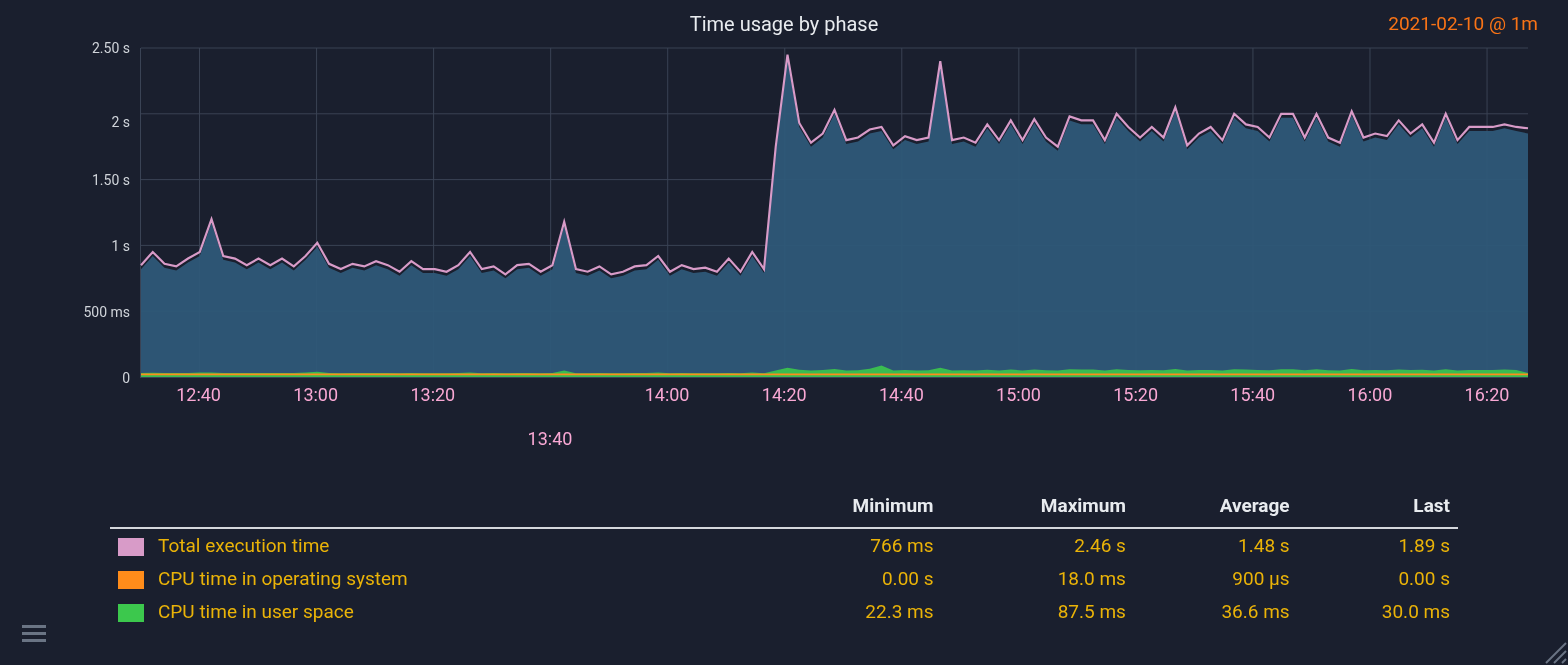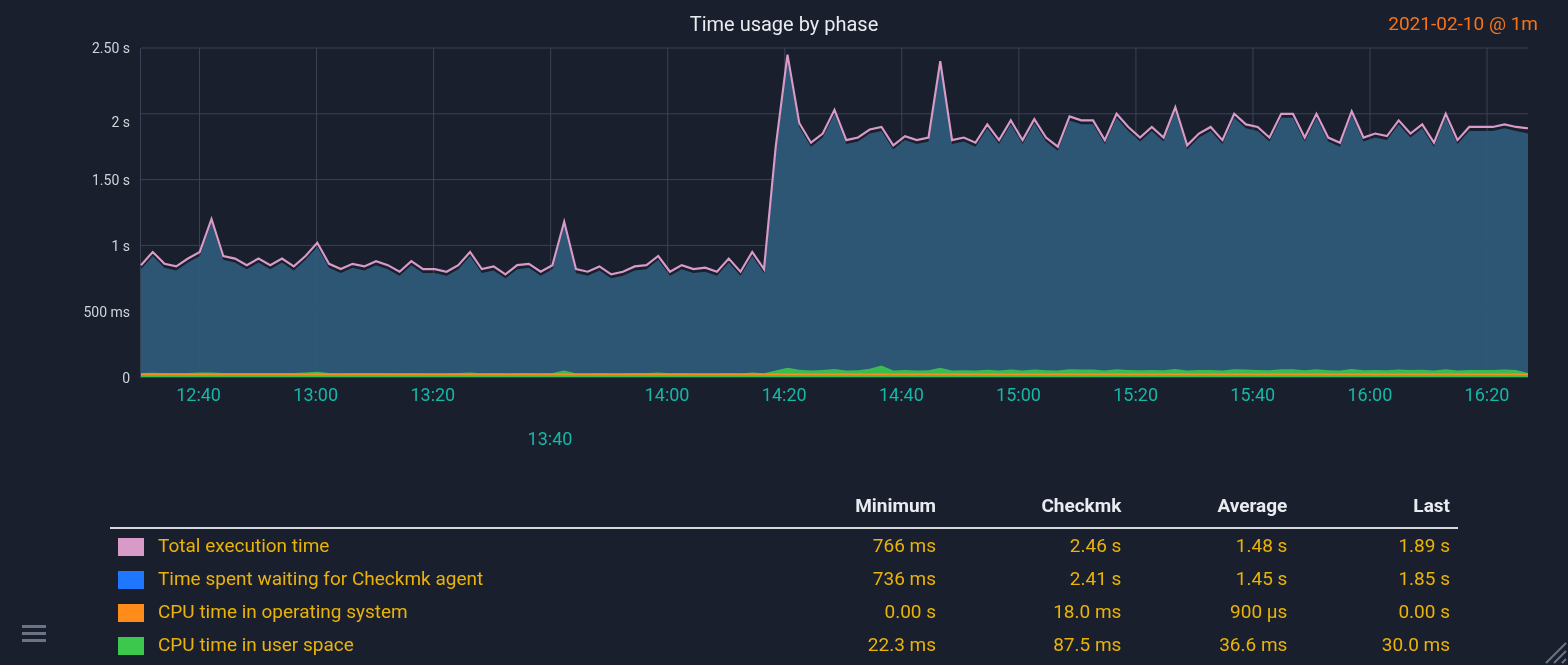--- a/index.html
+++ b/index.html
@@ -72,21 +72,21 @@
     position: absolute;
     left: 120px;
     right: 20px;
     top: 336px;
     height: 30px;
   }
   .x-tick {
     position: absolute;
     transform: translateX(-50%);
     font-size: 18px;
-    color: #14b8a6;
+    color: #f9a8d4;
   }
   .legend-table {
     margin: 70px 90px 14px 90px;
     border-collapse: collapse;
     width: calc(100% - 180px);
     font-size: 19px;
   }
   .legend-table thead th {
     border-bottom: 2px solid #d4d7dc;
     text-align: right;
@@ -195,39 +195,32 @@
         <div class="x-tick" style="left: 88.6076%;">16:00</div>
         <div class="x-tick" style="left: 97.0464%;">16:20</div>
       </div>
   </div>
 
   <table class="legend-table">
     <thead>
       <tr id="legend-header-row">
           <th></th>
           <th>Minimum</th>
-          <th>Checkmk</th>
+          <th>Maximum</th>
           <th>Average</th>
           <th>Last</th>
         </tr>
     </thead>
     <tbody id="legend-body">
         <tr>
           <td><span class="swatch" style="background: rgb(216, 155, 200);"></span><span>Total execution time</span></td>
           <td>766 ms</td>
           <td>2.46 s</td>
           <td>1.48 s</td>
           <td>1.89 s</td>
-        </tr>
-        <tr>
-          <td><span class="swatch" style="background: rgb(31, 119, 255);"></span><span>Time spent waiting for Checkmk agent</span></td>
-          <td>736 ms</td>
-          <td>2.41 s</td>
-          <td>1.45 s</td>
-          <td>1.85 s</td>
         </tr>
         <tr>
           <td><span class="swatch" style="background: rgb(255, 140, 26);"></span><span>CPU time in operating system</span></td>
           <td>0.00 s</td>
           <td>18.0 ms</td>
           <td>900 µs</td>
           <td>0.00 s</td>
         </tr>
         <tr>
           <td><span class="swatch" style="background: rgb(60, 200, 77);"></span><span>CPU time in user space</span></td>

